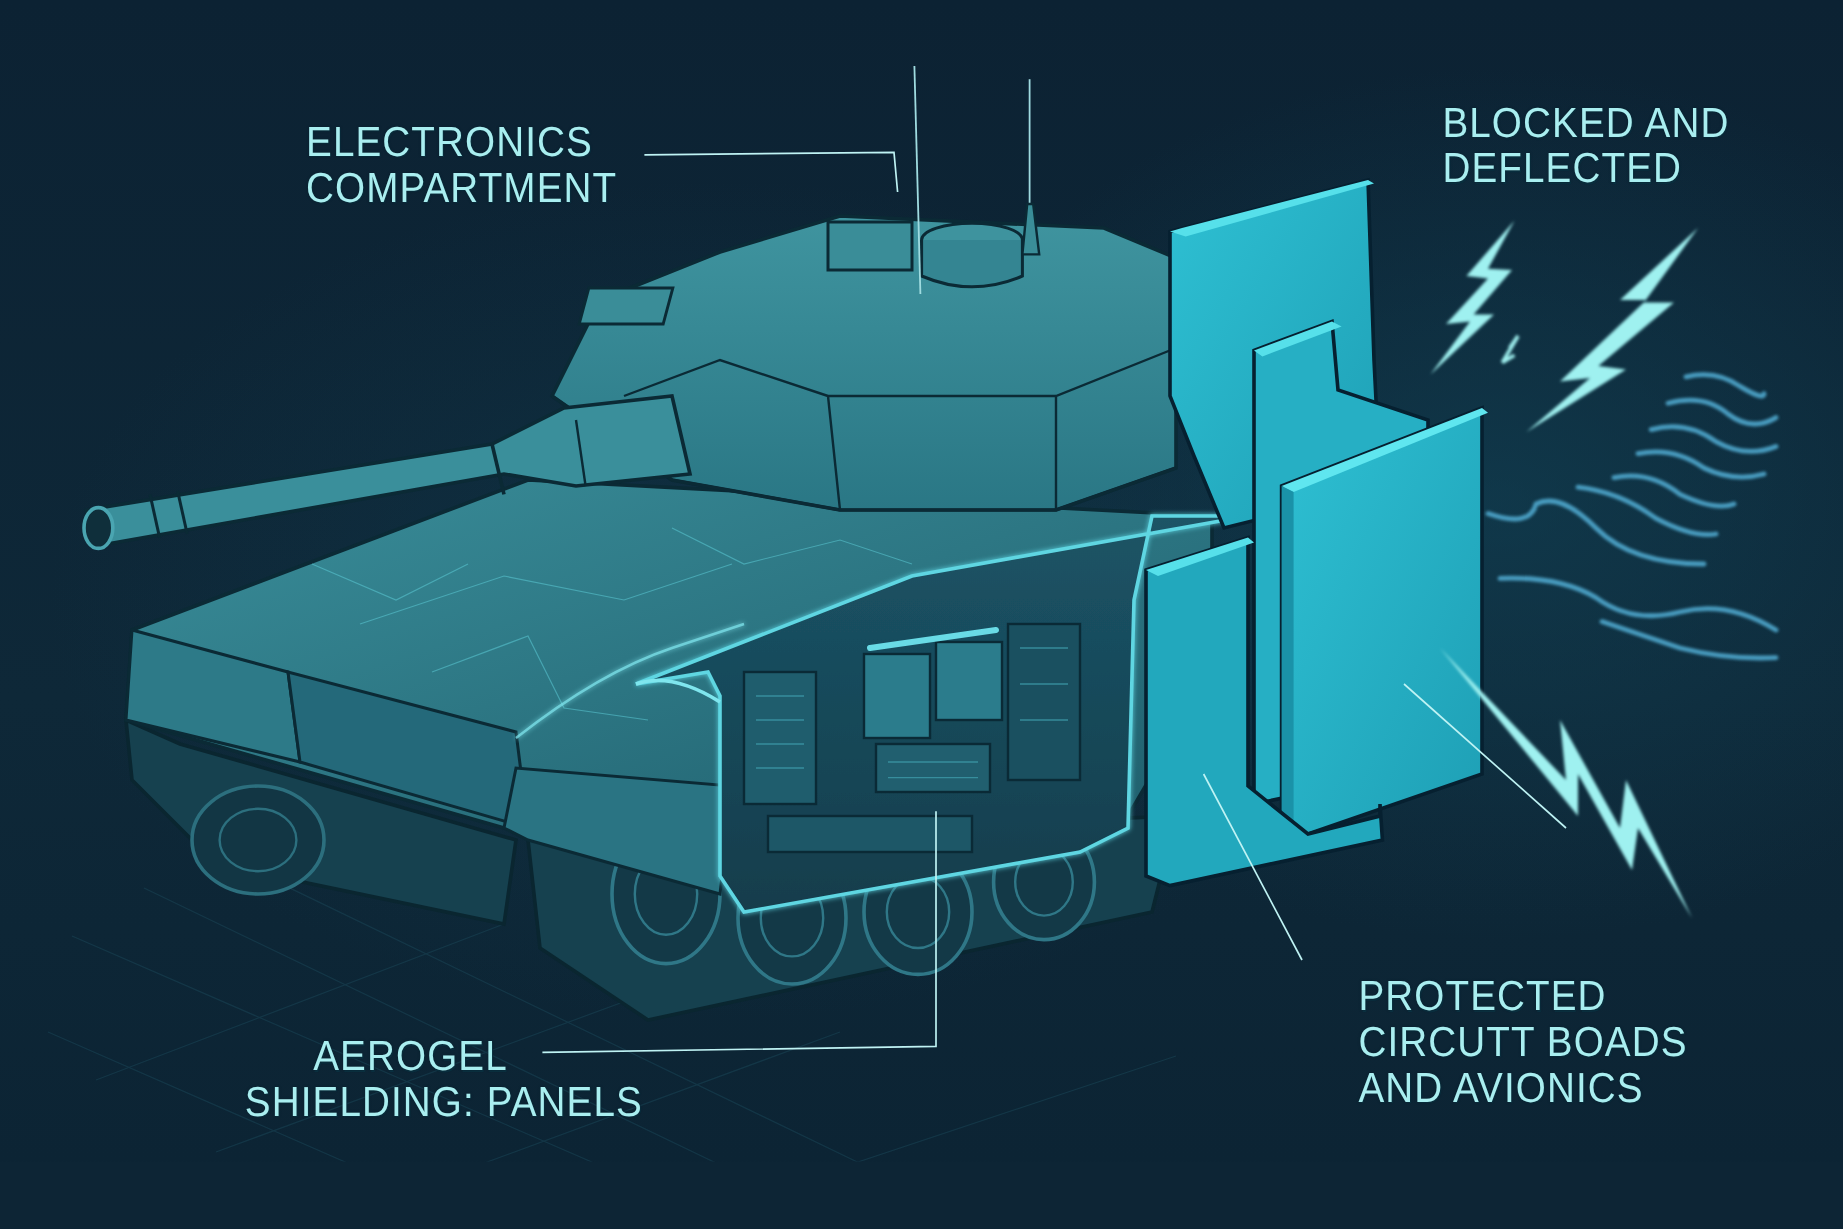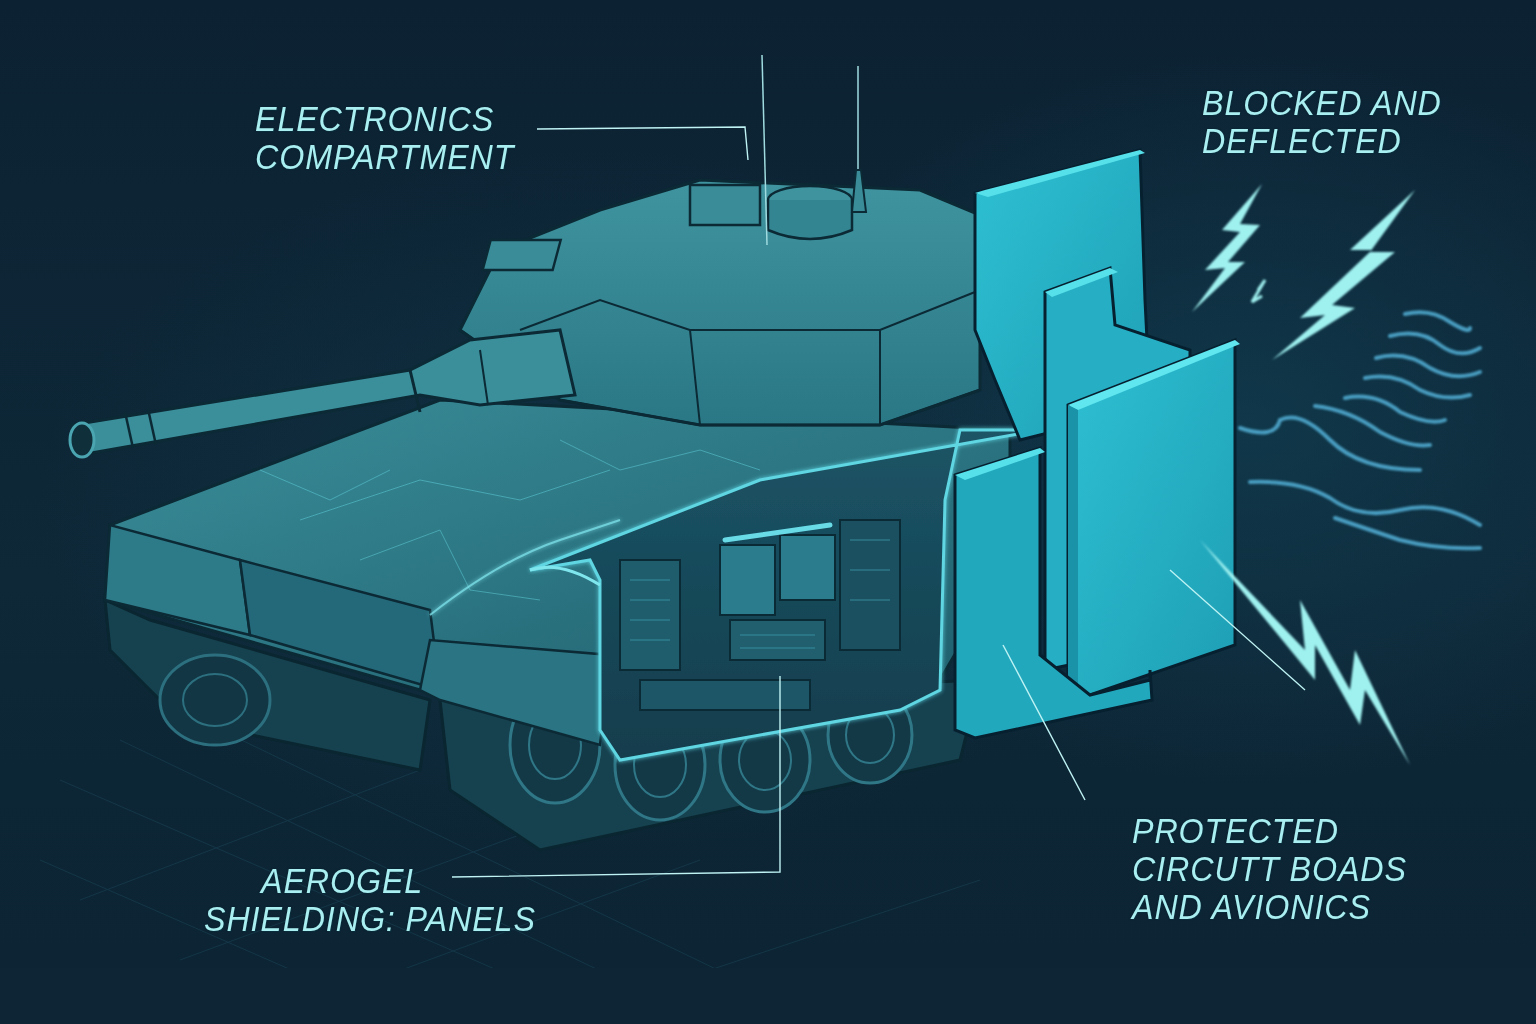--- a/index.html
+++ b/index.html
@@ -7,21 +7,20 @@
     width: 1536px; height: 1024px; overflow: hidden;
     background: #0d2535;
     font-family: "Liberation Sans", "DejaVu Sans", sans-serif;
   }
   .stage {
     position: relative; width: 1536px; height: 968px; overflow: hidden;
     background:
       radial-gradient(ellipse 700px 520px at 1250px 420px, rgba(18,70,90,0.55), rgba(13,37,53,0) 70%),
       radial-gradient(ellipse 800px 500px at 600px 500px, rgba(18,60,80,0.45), rgba(13,37,53,0) 70%),
       linear-gradient(180deg, #0c2233 0%, #0e2838 60%, #0c2434 100%);
-    font-style: italic;
   }
   svg.art { position: absolute; left: 0; top: 0; }
   .label {
     position: absolute;
     color: #a9eef0;
     font-family: "Liberation Sans", "DejaVu Sans", sans-serif;
     font-size: 35px;
     line-height: 38px;
     letter-spacing: 1px;
     text-shadow: 0 0 2px #06202c, 1px 1px 0 #0a3040;

